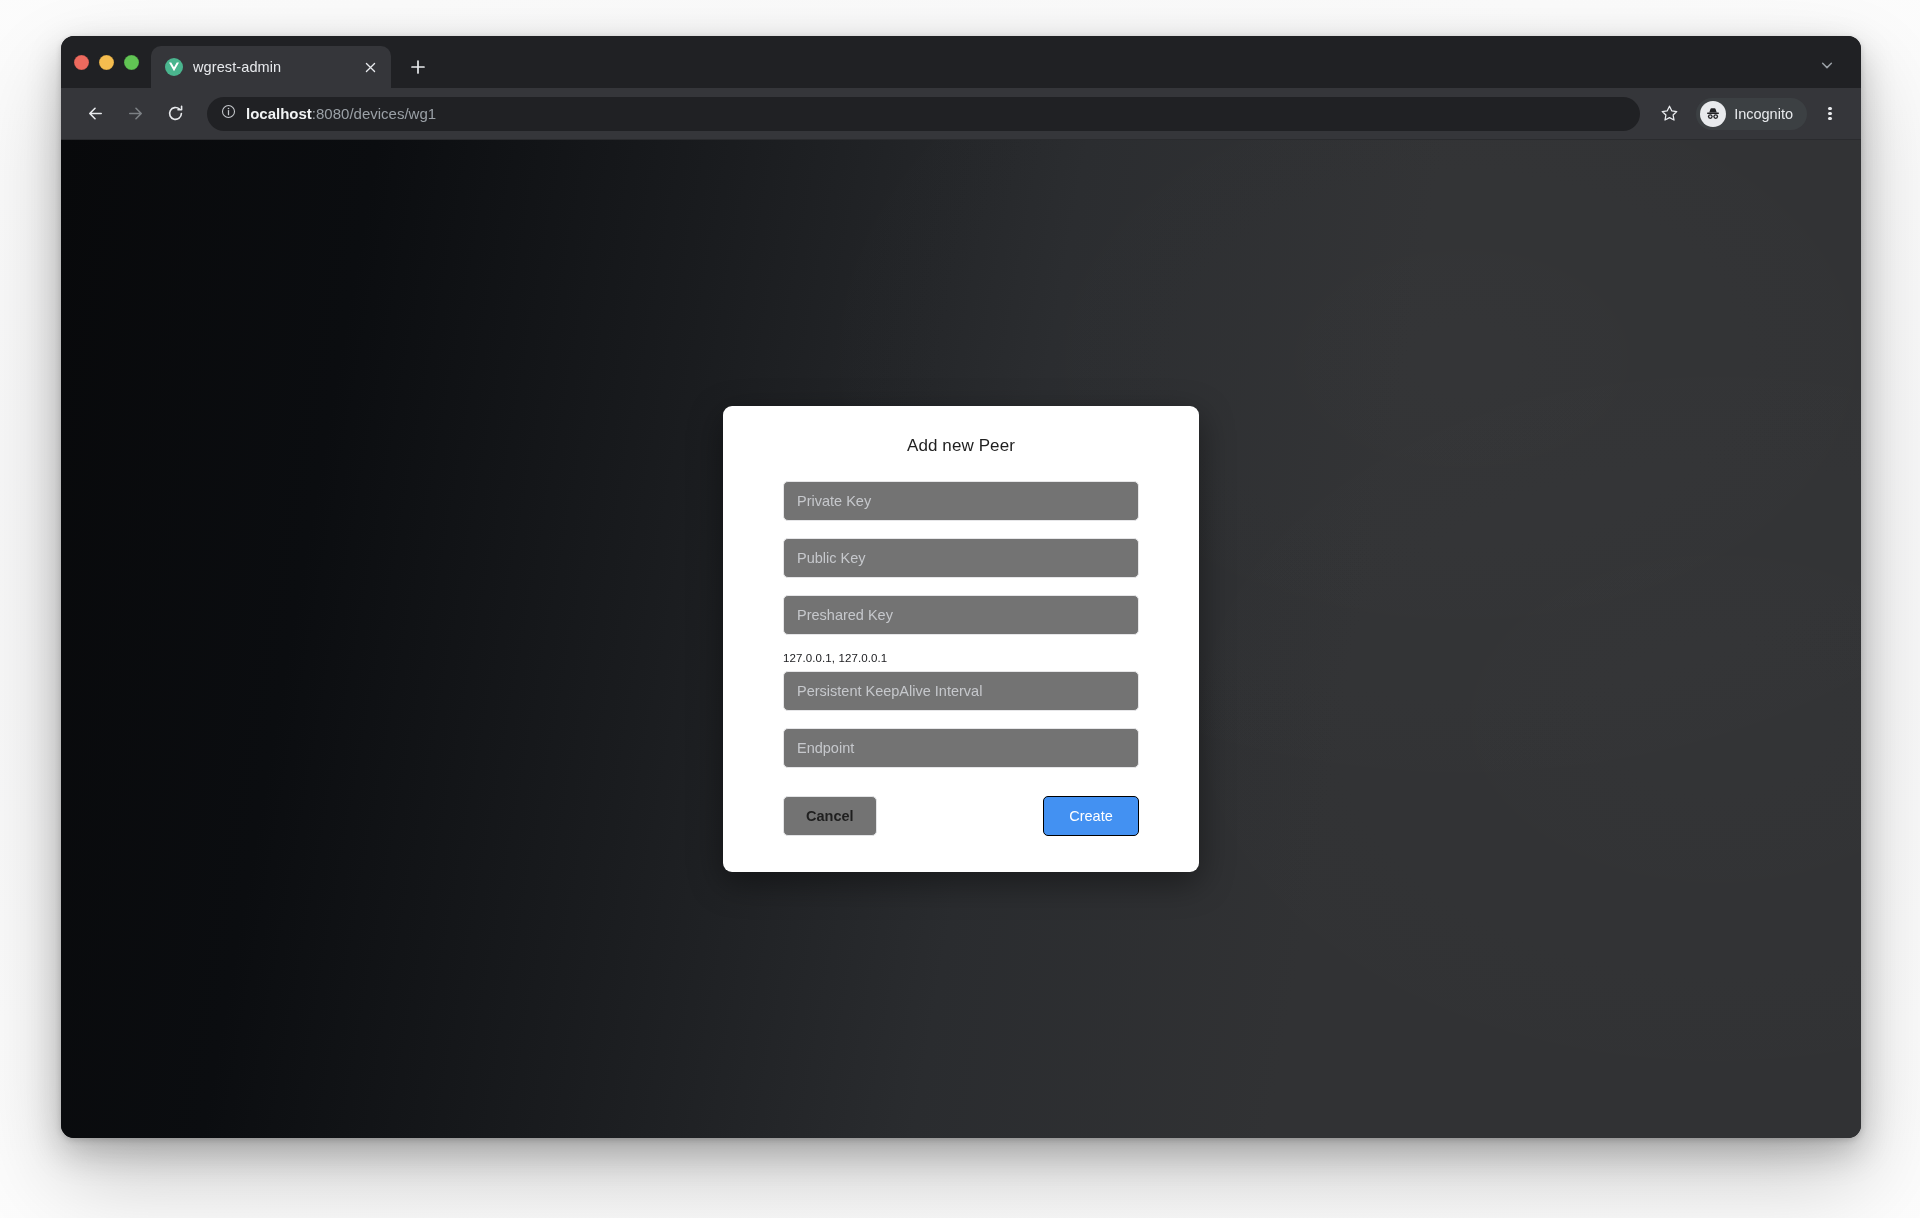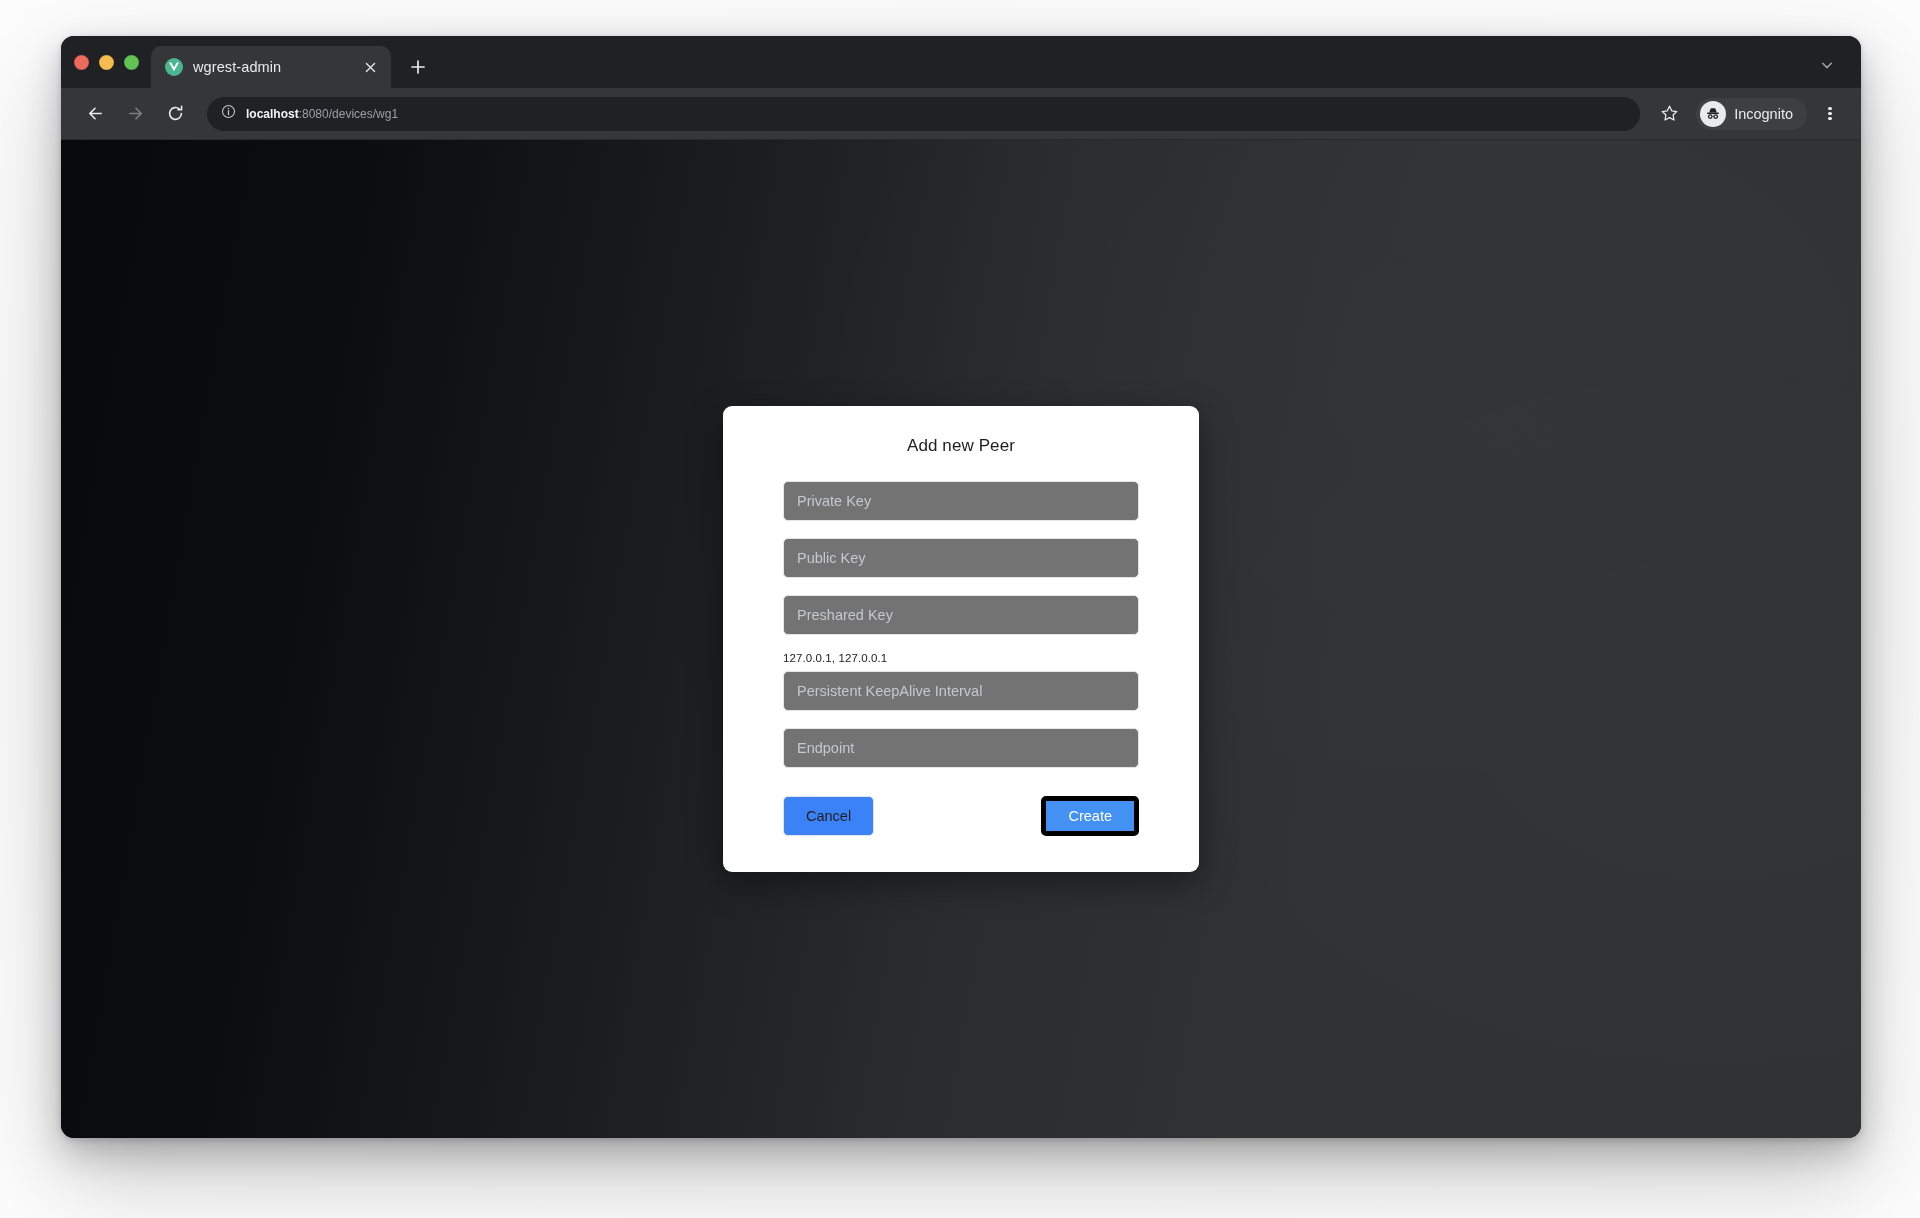--- a/index.html
+++ b/index.html
@@ -152,21 +152,21 @@
     margin-right: 8px;
     background: #202124;
     border-radius: 17px;
     display: flex;
     align-items: center;
     padding: 0 14px;
     gap: 10px;
     min-width: 0;
   }
   .omnibox-url {
-    font-size: 12px;
+    font-size: 15px;
     color: #9aa0a6;
     white-space: nowrap;
     overflow: hidden;
     text-overflow: ellipsis;
   }
   .omnibox-url .host { color: #f1f3f4; font-weight: 700; }
 
   .star-btn {
     width: 34px; height: 34px;
     display: flex; align-items: center; justify-content: center;
@@ -297,28 +297,29 @@
     height: 40px;
     border-radius: 5px;
     font-size: 14.5px;
     font-family: inherit;
     padding: 0 22px;
     cursor: pointer;
     outline: none;
     line-height: 1;
   }
   .btn-cancel {
-    background: #3b82f6;
+    background: #737373;
     border: 1px solid #e3e4e6;
     color: #1f1f1f;
     min-width: 90px;
+    font-weight: bold;
   }
   .btn-create {
     background: #4391f2;
-    border: 5px solid #000000;
+    border: 1px solid #000000;
     color: #ffffff;
     min-width: 96px;
   }
 </style>
 </head>
 <body>
 
 <div class="desktop"></div>
 
 <div class="browser-window">

